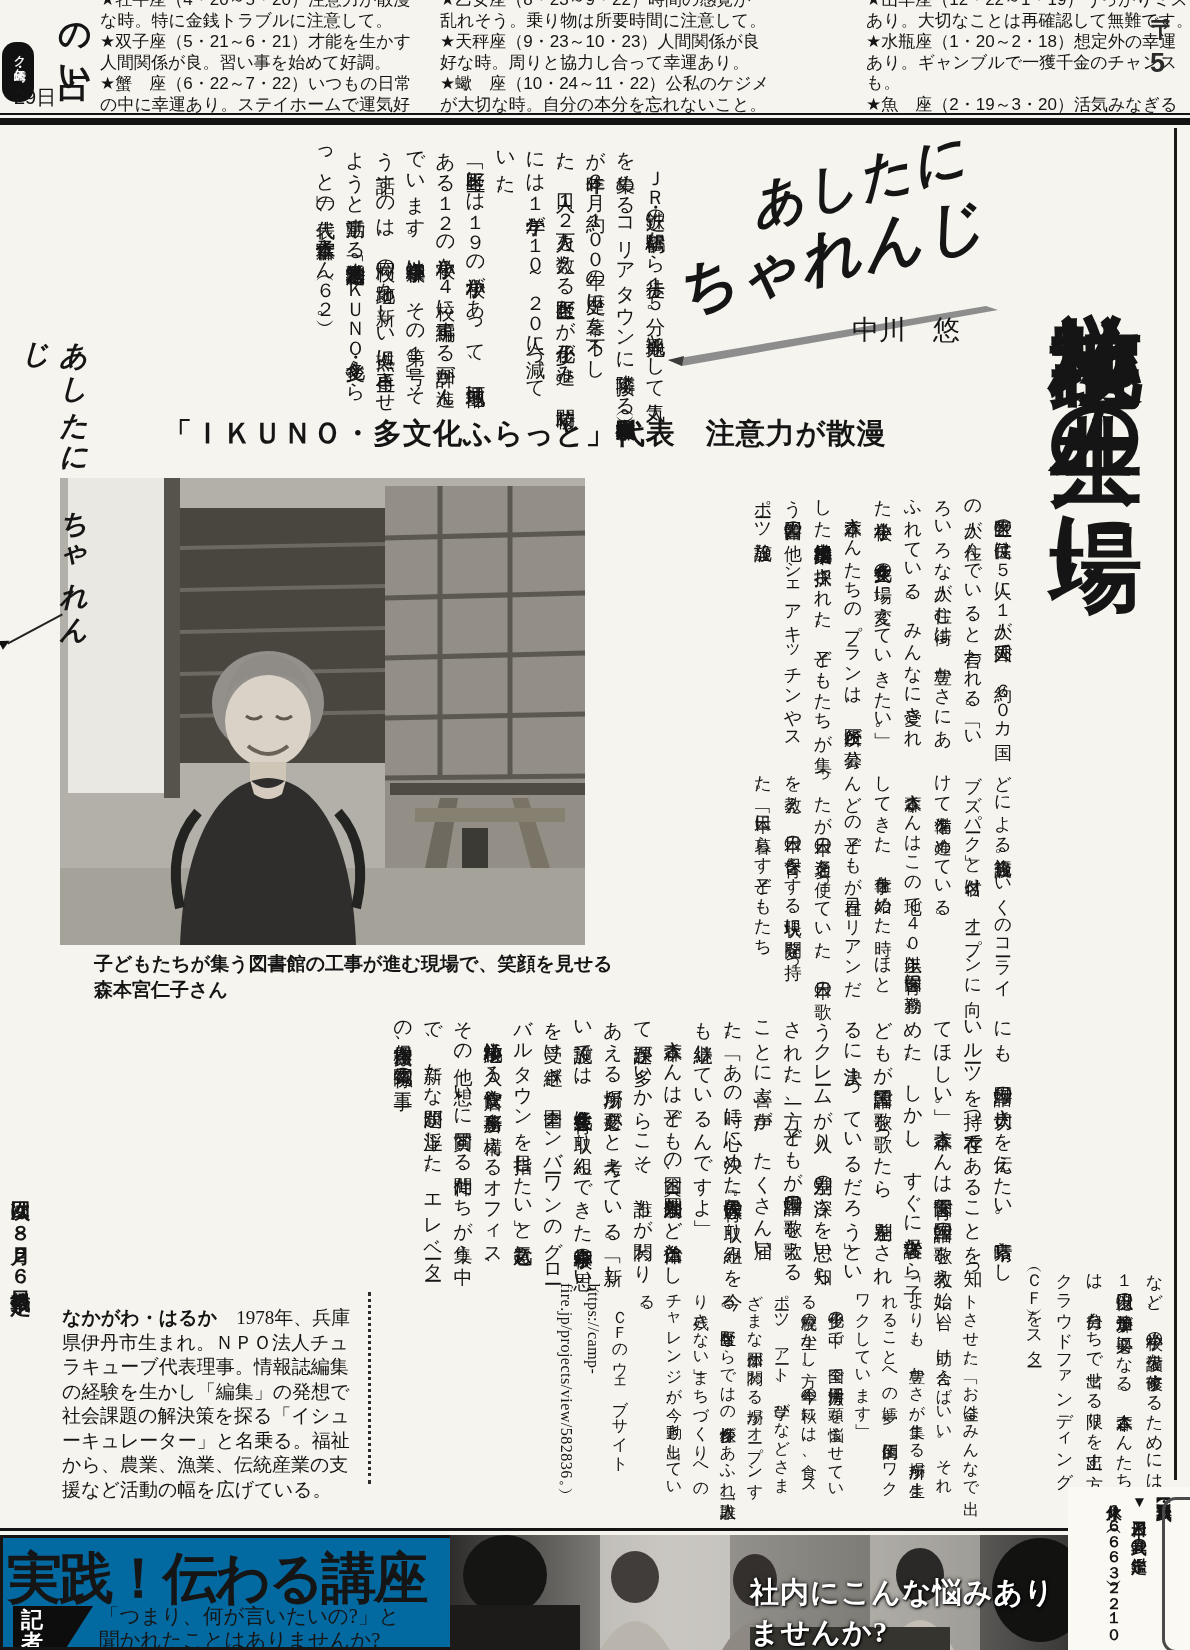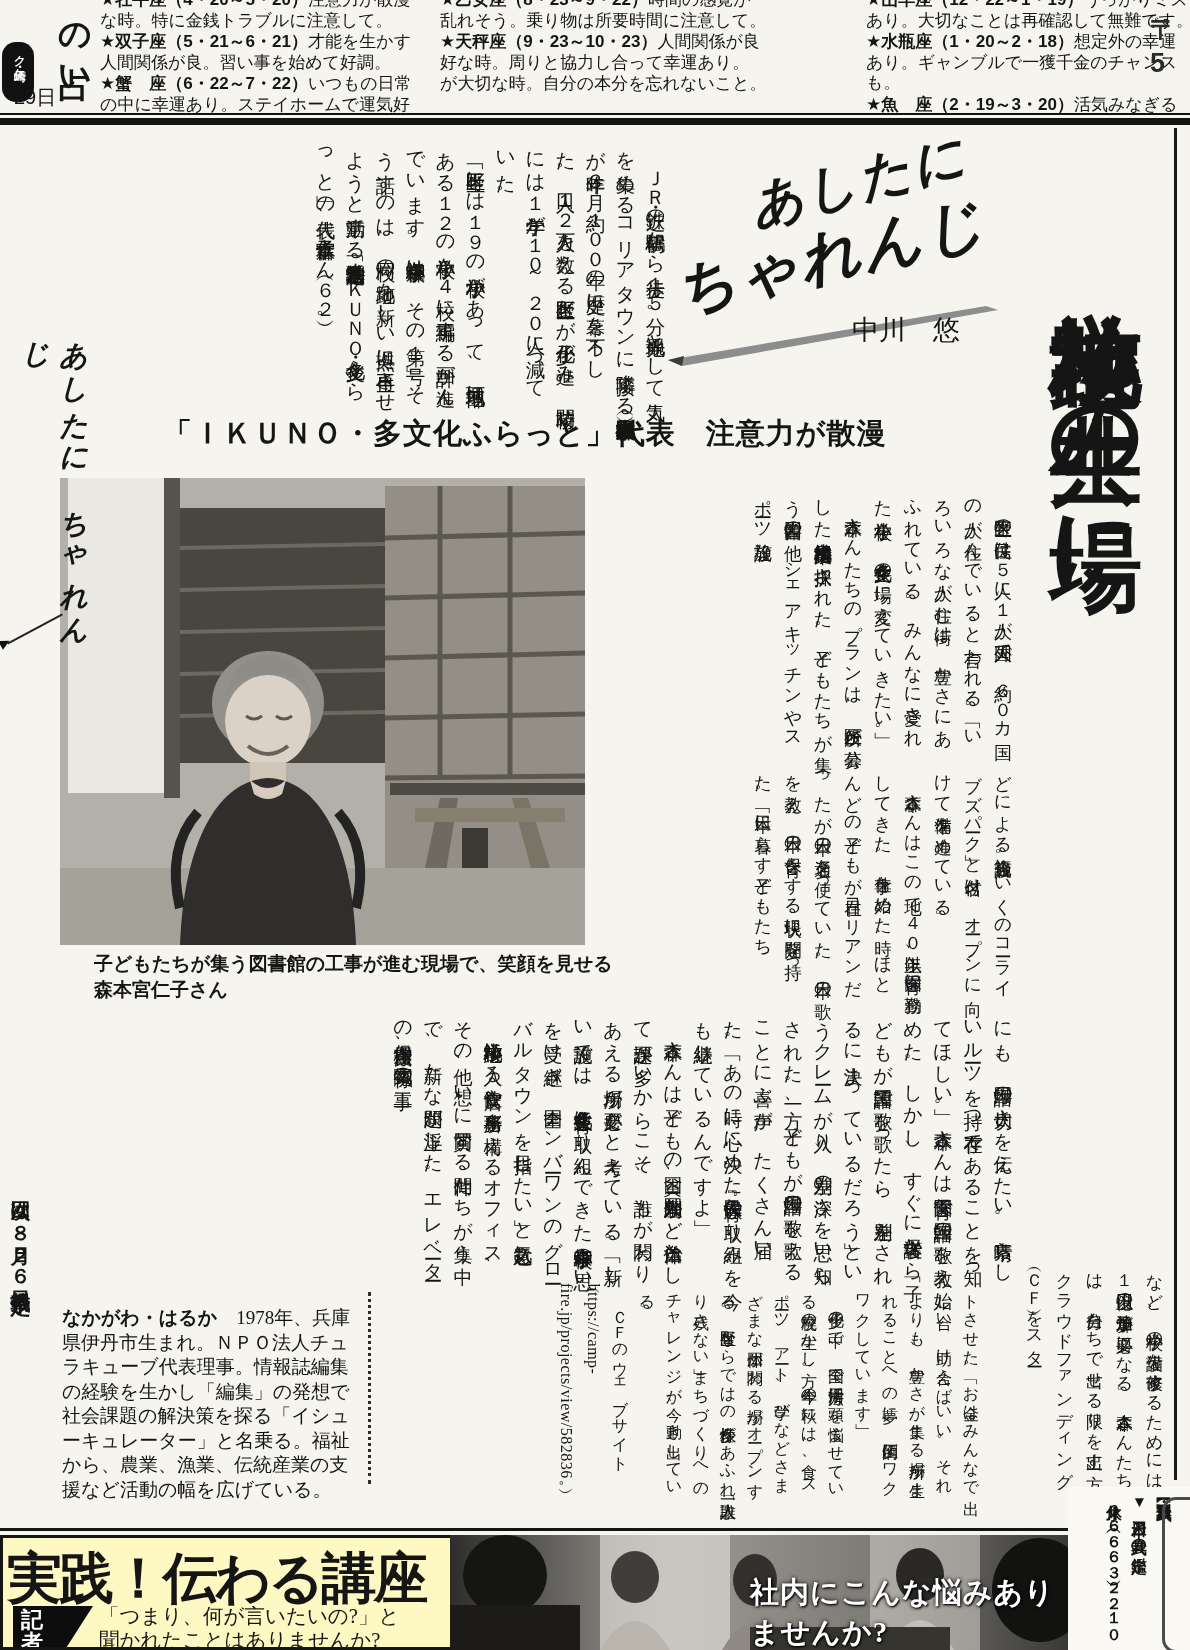--- a/index.html
+++ b/index.html
@@ -13,21 +13,21 @@
   .horo-label{position:absolute;left:0;top:0;width:100px;height:113px;}
   .horo-title{left:52px;top:2px;height:110px;font-size:33px;font-weight:bold;letter-spacing:2px;}
   .horo-badge{position:absolute;left:2px;top:42px;width:32px;height:60px;background:#111;border-radius:14px;}
   .horo-badge span{position:absolute;left:9px;top:4px;writing-mode:vertical-rl;color:#fff;font-size:12px;font-weight:bold;}
   .horo-day{position:absolute;left:14px;top:84px;font-size:20px;font-weight:normal;}
   .horo-groups{position:absolute;left:100px;top:-10px;display:flex;}
   .hg{padding-right:14px;}
   .hg1{width:326px;} .hg2{width:412px;} .hg3{width:330px;}
   .h-entry{margin-bottom:1px;}
   .h-entry p{margin:0;font-size:17px;line-height:20.5px;}
-  .h-entry .hd{font-family:"Liberation Sans","DejaVu Sans",sans-serif;font-weight:bold;}
+  .h-entry .hd{font-family:"Liberation Sans","DejaVu Sans",sans-serif;font-weight:normal;}
   .postal{position:absolute;left:1150px;top:12px;font-size:27px;font-weight:bold;color:#2b2b2b;}
 
   
   .rule-thin{position:absolute;left:0;top:113px;width:1190px;height:2px;background:#141414;}
   .rule-thick{position:absolute;left:0;top:118px;width:1190px;height:7px;background:#141414;}
   .rule-right{position:absolute;left:1174px;top:128px;width:3px;height:1352px;background:#1a1a1a;}
   .rule-bottom{position:absolute;left:0;top:1528px;width:1068px;height:3px;background:#141414;}
 
   
   .logo1{left:748px;top:146px;font-size:52px;font-weight:900;font-style:italic;
@@ -59,21 +59,21 @@
   .needle{position:absolute;left:4px;top:628px;width:62px;height:2px;background:#222;transform:rotate(-28deg);}
   .needle-tip{position:absolute;left:0px;top:638px;width:0;height:0;border-left:10px solid #111;
               border-top:5px solid transparent;border-bottom:5px solid transparent;transform:rotate(-28deg);}
   .next-issue{left:8px;top:1185px;height:290px;font-size:20px;font-weight:bold;letter-spacing:1px;}
 
   
   .profile{position:absolute;left:62px;top:1296px;width:302px;height:196px;font-size:19px;line-height:24.5px;margin-top:10px;}
   .dotted-sep{position:absolute;left:368px;top:1292px;height:192px;border-left:3px dotted #2c2c2c;}
 
   
-  .ad-seminar{position:absolute;left:0px;top:1535px;width:482px;height:115px;background:#fef9c3;
+  .ad-seminar{position:absolute;left:0px;top:1535px;width:482px;height:115px;background:#0369a1;
               border:3px solid #151515;box-sizing:border-box;overflow:hidden;}
   .ad-sem-title{position:absolute;left:4px;top:4px;font-size:55px;font-weight:900;letter-spacing:-3px;}
   .ad-sem-badge{position:absolute;left:10px;top:68px;width:80px;height:60px;background:#0d0d0d;
                 clip-path:polygon(0 0,100% 0,52% 100%,0 100%);}
   .ad-sem-badge span{position:absolute;left:8px;top:2px;color:#fff;font-size:22px;font-weight:bold;width:30px;line-height:23px;}
   .ad-sem-copy{position:absolute;left:96px;top:66px;font-size:20.5px;line-height:24px;white-space:pre-line;}
   .ad-office{position:absolute;left:450px;top:1535px;width:618px;height:115px;overflow:hidden;background:#555;}
   .ad-office-copy{position:absolute;left:300px;top:38px;color:#fff;font-size:29px;font-weight:bold;
                   text-shadow:0 0 4px #000,1px 1px 2px #000;letter-spacing:1px;}
   .ad-sword{position:absolute;left:1068px;top:1487px;width:122px;height:163px;background:#faf9f4;}
@@ -112,20 +112,21 @@
       <div class="hg hg2">
         <div class="h-entry">
           <p><b class="hd">★乙女座（8・23～9・22）</b><span>時間の感覚が</span></p>
           <p>乱れそう。乗り物は所要時間に注意して。</p>
         </div>
         <div class="h-entry">
           <p><b class="hd">★天秤座（9・23～10・23）</b><span>人間関係が良</span></p>
           <p>好な時。周りと協力し合って幸運あり。</p>
         </div>
         <div class="h-entry">
+          <p><b class="hd">★蠍　座（10・24～11・22）</b><span>公私のケジメ</span></p>
           <p>が大切な時。自分の本分を忘れないこと。</p>
         </div>
       </div>
       <div class="hg hg3">
         <div class="h-entry">
           <p><b class="hd">★山羊座（12・22～1・19）</b><span>うっかりミス</span></p>
           <p>あり。大切なことは再確認して無難です。</p>
         </div>
         <div class="h-entry">
           <p><b class="hd">★水瓶座（1・20～2・18）</b><span>想定外の幸運</span></p>

